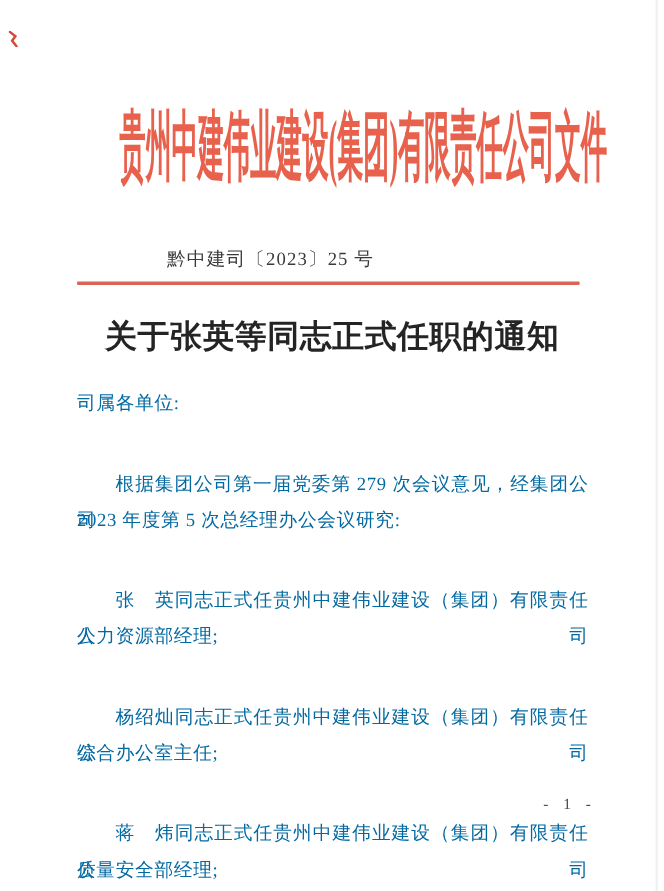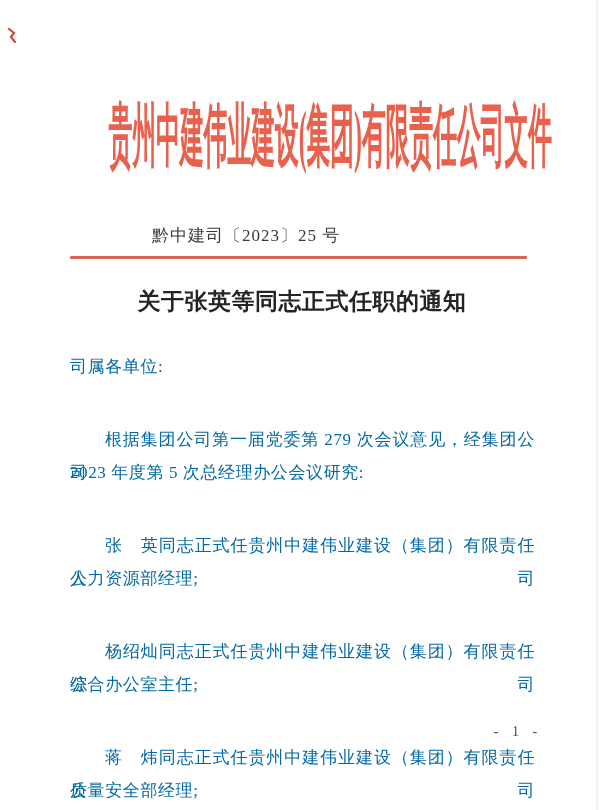--- a/index.html
+++ b/index.html
@@ -41,21 +41,21 @@
     text-align:center;
     font-size:17px;color:#3a3a3a;letter-spacing:1px;
   }
   .red-divider{
     position:absolute;left:70px;top:256px;width:457px;height:3px;
     background:#da6456;border-radius:1px;
   }
   .notice-title{
     position:absolute;left:0;top:286px;width:604px;
     text-align:center;
-    font-size:23px;font-weight:bold;color:#242424;
+    font-size:29px;font-weight:bold;color:#242424;
     letter-spacing:0.5px;
   }
   .body-lines{
     position:absolute;left:70px;top:350px;width:465px;
     font-size:17px;color:#0369a1;
   }
   .line{
     line-height:33px;height:33px;
     letter-spacing:0.6px;
     text-align:left;

